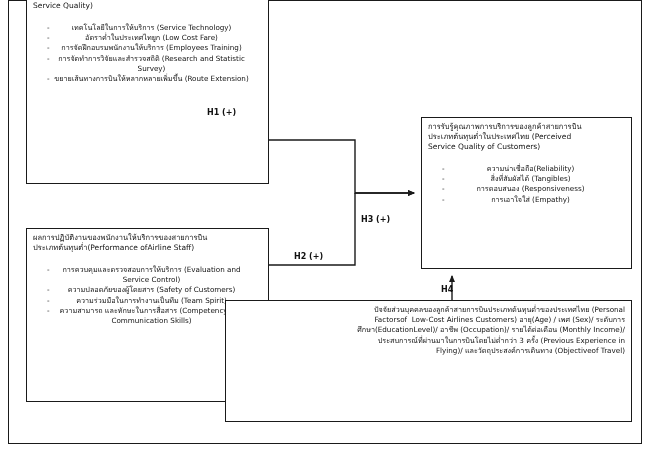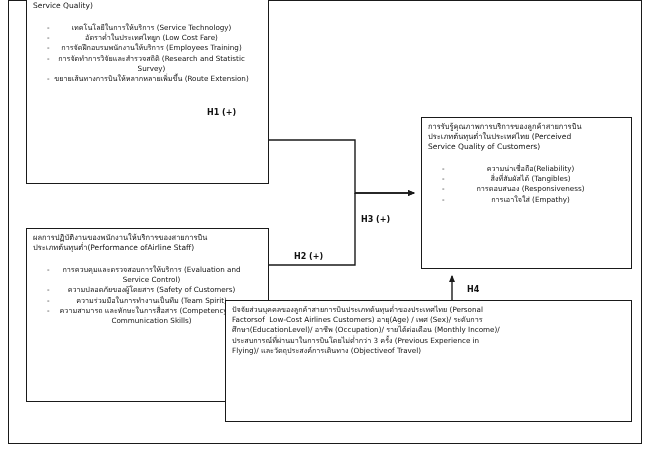--- a/index.html
+++ b/index.html
@@ -53,20 +53,21 @@
     content: "-";
     position: absolute;
     left: 2px;
     top: 0;
   }
   .plain-text {
     font-size: 7.2px;
     line-height: 10.2px;
     white-space: pre-wrap;
     margin: 0;
+    text-align: right;
   }
 
   
   #box-service-quality {
     left: 26px;
     top: -4px;
     width: 243px;
     height: 188px;
   }
   #box-staff-performance {
@@ -100,21 +101,21 @@
   .label {
     position: absolute;
     font-size: 8px;
     font-weight: 700;
     color: #111111;
     white-space: nowrap;
   }
   #label-h1 { left: 200px; top: 108px; padding-left: 7px; }
   #label-h2 { left: 294px; top: 252px; }
   #label-h3 { left: 361px; top: 215px; }
-  #label-h4 { left: 467px; top: 285px; }
+  #label-h4 { left: 441px; top: 285px; }
 
   svg.connectors {
     position: absolute;
     left: 0;
     top: 0;
     width: 650px;
     height: 450px;
     pointer-events: none;
   }
 </style>

